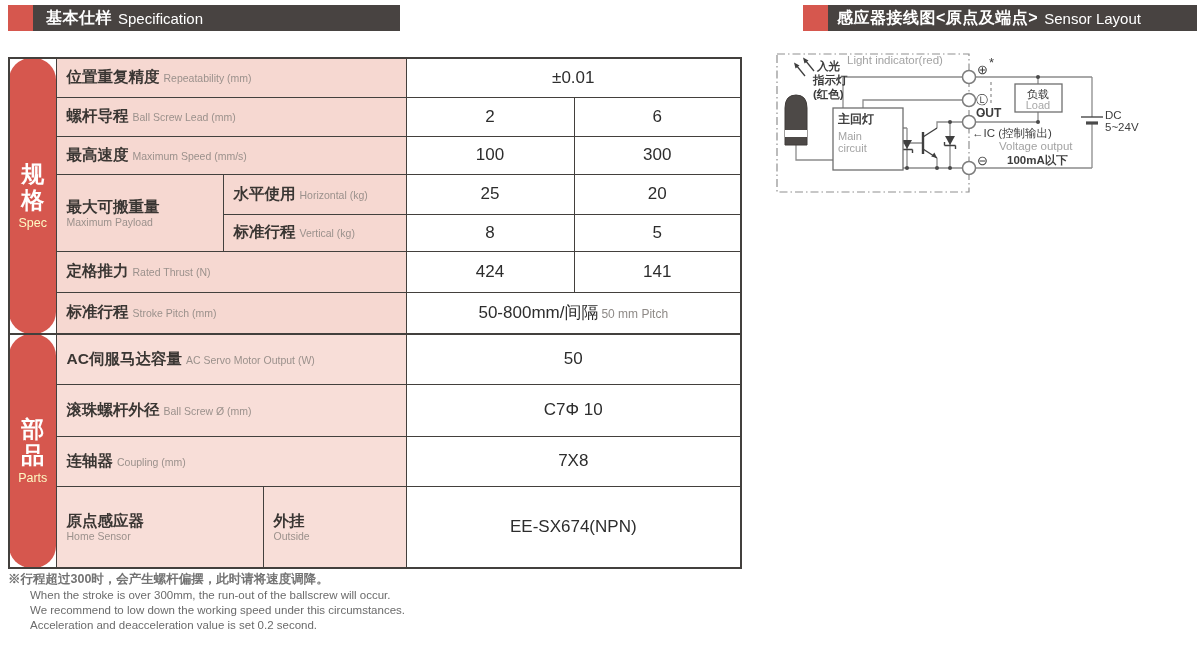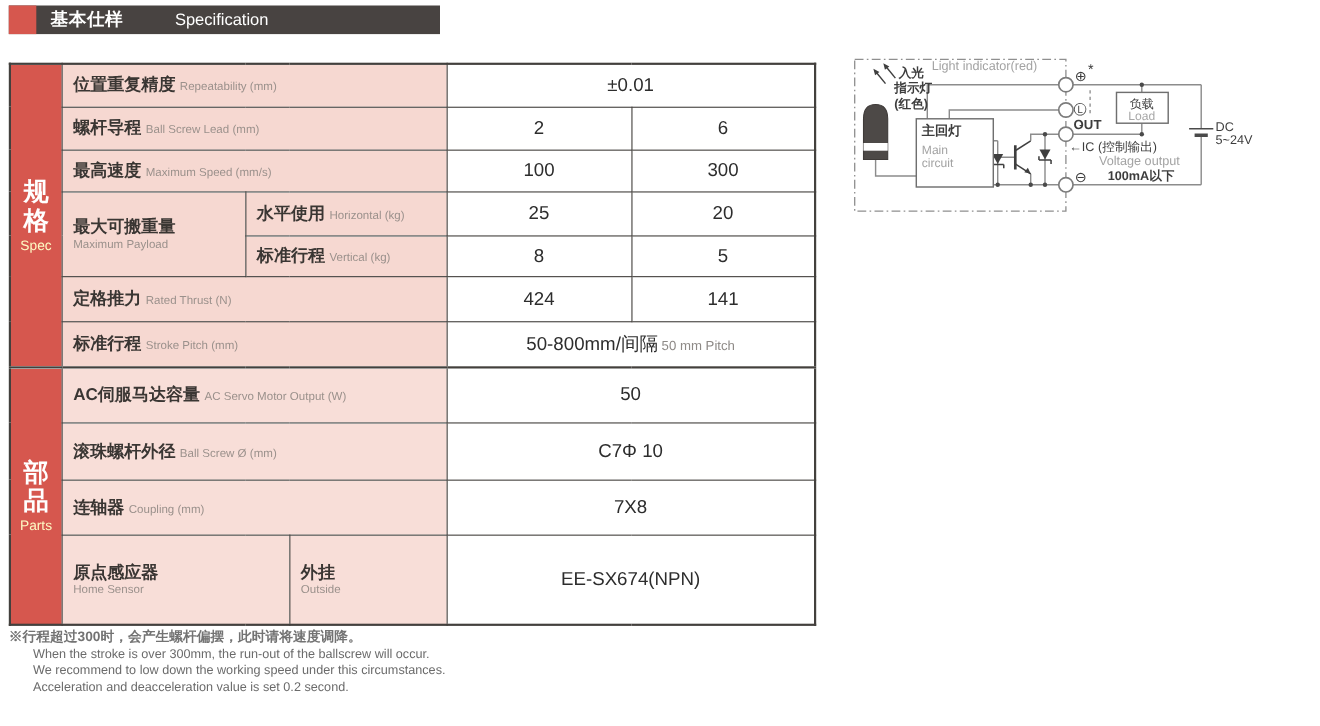--- a/index.html
+++ b/index.html
@@ -1,35 +1,35 @@
 <!DOCTYPE html>
 <html><head>
 <meta charset="utf-8">
 <style>
   html,body{margin:0;padding:0;background:#fff;}
   #page{position:relative;width:1200px;height:660px;background:#fff;overflow:hidden;
         font-family:"Liberation Sans", sans-serif;}
 
   
-  .secbar{position:absolute;top:5px;height:26px;background:#484341;display:flex;align-items:center;gap:41px;}
+  .secbar{position:absolute;top:5px;height:26px;background:#484341;display:flex;align-items:center;}
   .secbar .sq{position:absolute;left:0;top:0;width:25px;height:26px;background:#d6574e;}
   .secbar .zh{color:#fff;font-size:16px;font-weight:bold;letter-spacing:.5px;}
   .secbar .en{color:#fff;font-size:15px;margin-left:6px;}
   #hdr-left{left:8px;width:392px;padding-left:0;}
   #hdr-left .zh{margin-left:38px;}
   #hdr-right{left:803px;width:394px;}
   #hdr-right .zh{margin-left:34px;}
 
   
   #tablewrap{position:absolute;left:8px;top:57px;}
   table{border-collapse:collapse;table-layout:fixed;width:732px;}
   td,th{border:1.5px solid #43403d;padding:0;margin:0;overflow:hidden;}
   table{border:2.5px solid #43403d;}
   tr.section-start td, tr.section-start th{border-top:2.5px solid #43403d;}
-  th.side{background:#d6574e;vertical-align:middle;text-align:center;}
+  th.side{background:#d6574e;vertical-align:middle;text-align:center;border-radius:22px;}
   .side-zh{display:block;width:26px;margin:0 auto;word-break:break-all;
            color:#fff;font-size:23px;font-weight:bold;line-height:1.12;}
   .side-en{display:block;color:#fef9c3;font-size:12.5px;margin-top:2px;font-weight:normal;}
   td.label{background:#f6d8d1;vertical-align:middle;padding-left:10px;text-align:left;}
   tr.parts td.label{background:#f8ded8;}
   .lzh{font-size:15.5px;font-weight:bold;color:#3a3633;}
   .len{font-size:10.5px;color:#9b918c;margin-left:4px;font-weight:normal;}
   .stack .lzh{display:block;line-height:1.25;}
   .stack .len{display:block;margin-left:0;line-height:1.2;}
   td.value{background:#fff;text-align:center;vertical-align:middle;
@@ -49,20 +49,25 @@
 <body>
 
 <div id="page">
 
   <div class="secbar" id="hdr-left">
     <span class="sq"></span>
     <span class="zh">基本仕样</span>
     <span class="en">Specification</span>
   </div>
 
+  <div class="secbar" id="hdr-right">
+    <span class="sq"></span>
+    <span class="zh">感应器接线图&lt;原点及端点&gt;</span>
+    <span class="en">Sensor Layout</span>
+  </div>
 
   <div id="tablewrap">
     <table>
       <colgroup>
         <col style="width:47px">
           <col style="width:167px">
           <col style="width:40px">
         <col style="width:143px">
           <col style="width:168px">
           <col style="width:167px">

